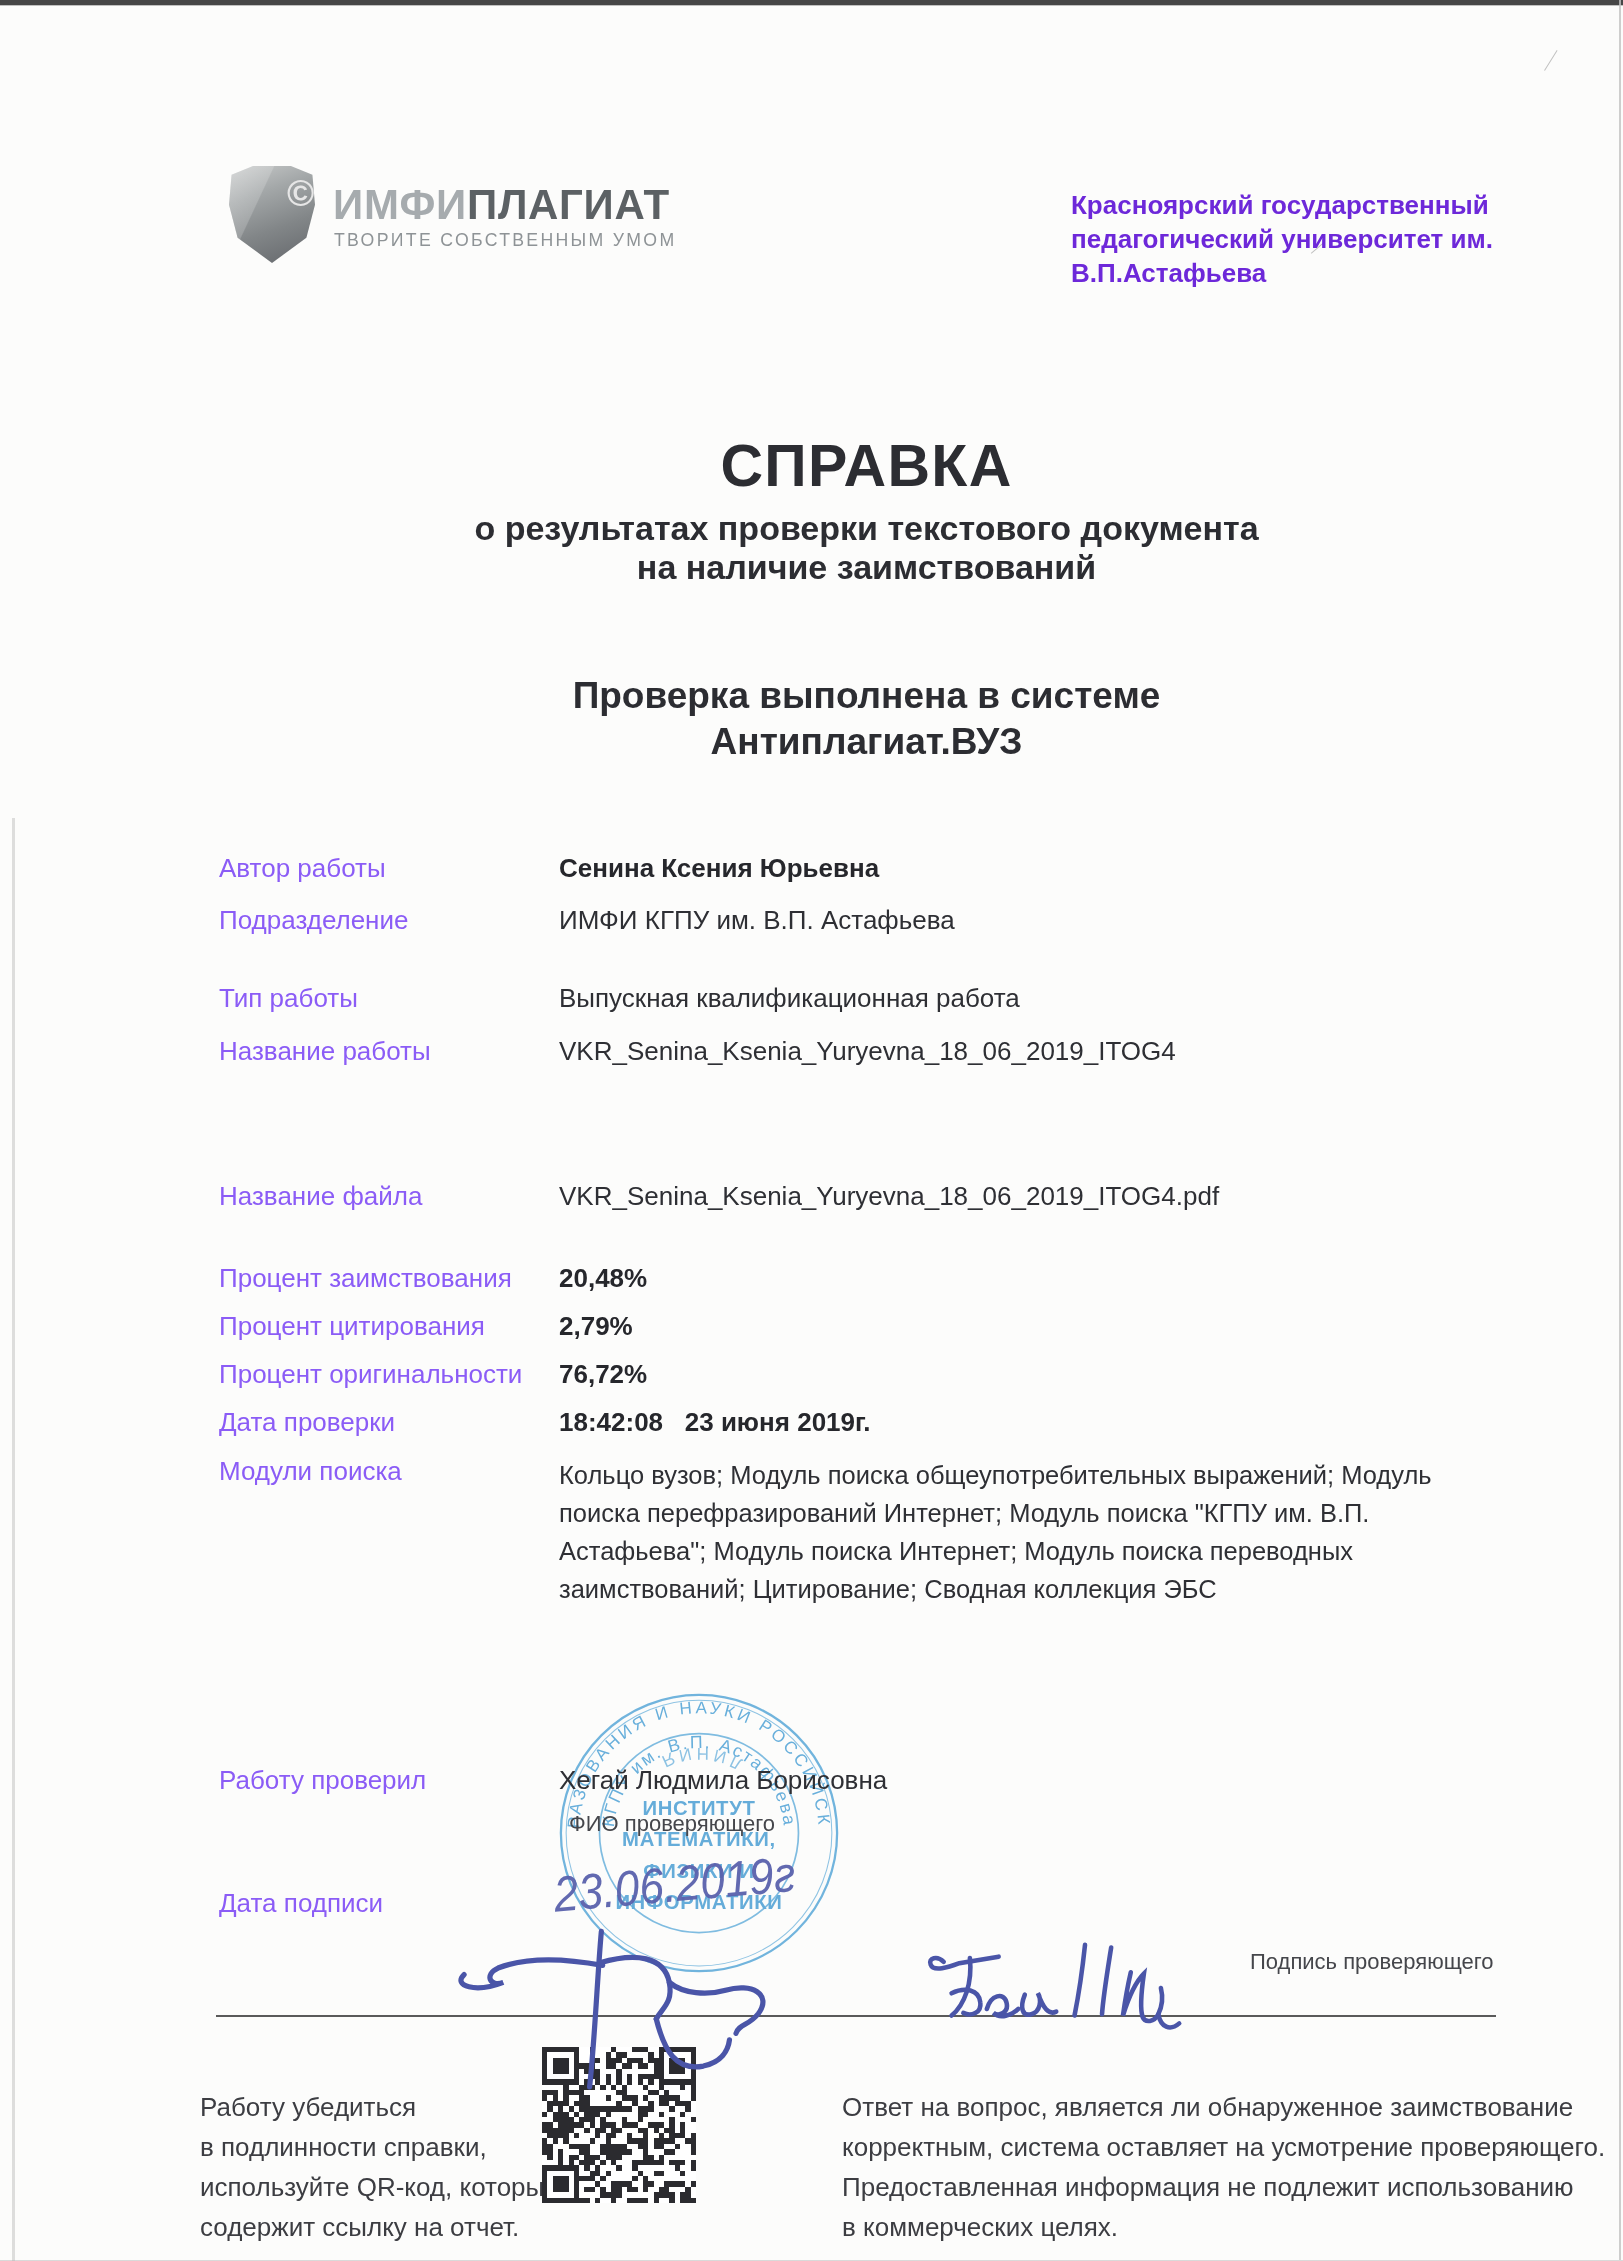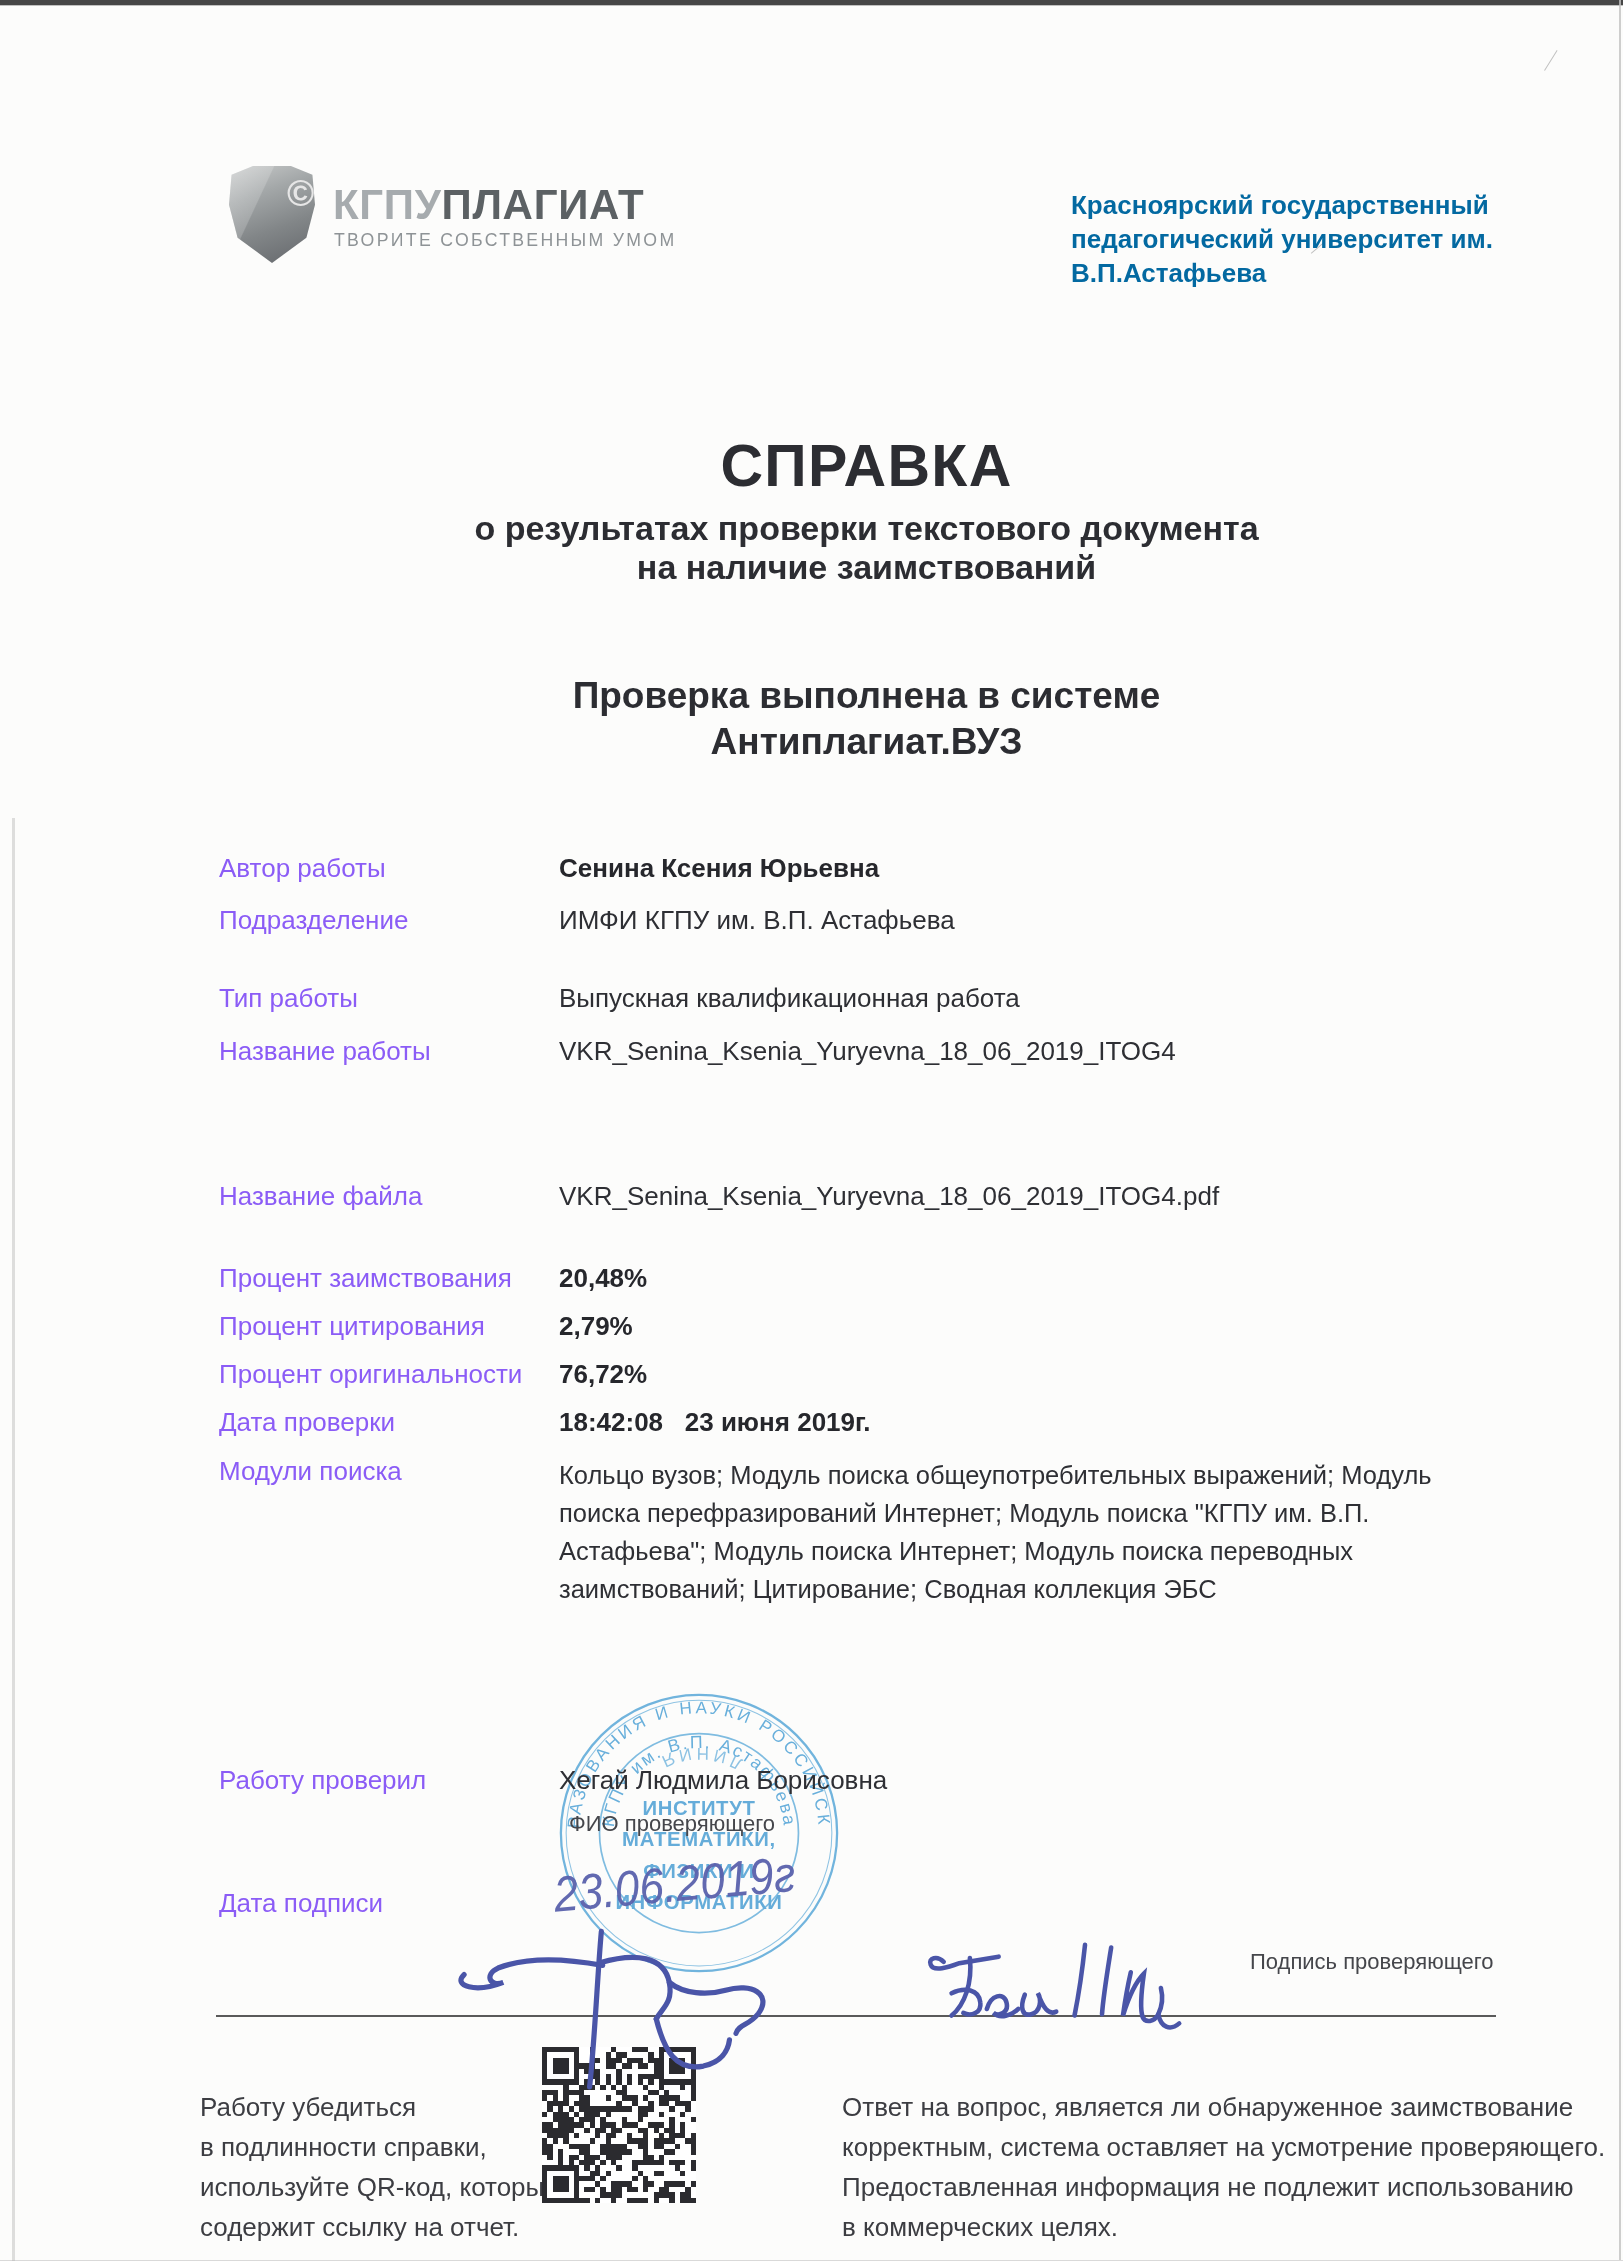--- a/index.html
+++ b/index.html
@@ -21,21 +21,21 @@
     background:linear-gradient(160deg,#c9cbcb 0%,#a3a7a8 30%,#828688 62%,#63666a 100%);
     clip-path:polygon(50% 100%,10% 74%,0% 40%,3% 9%,28% 0%,72% 0%,97% 9%,100% 40%,90% 74%);}
   .shield .facet{position:absolute;left:0;top:0;width:100%;height:100%;
     background:linear-gradient(115deg,rgba(255,255,255,.28) 0%,rgba(255,255,255,.18) 34%,rgba(0,0,0,0) 35%);}
   .copy{position:absolute;left:287px;top:175px;font-size:37px;color:#e6e6e6;font-weight:bold;line-height:1;}
   .brand{position:absolute;left:333px;top:184px;font-size:42px;font-weight:700;letter-spacing:0.7px;line-height:1;white-space:nowrap;}
   .brand .lt{color:#a6abae;}
   .brand .dk{color:#5c6164;}
   .tagline{position:absolute;left:334px;top:230px;font-size:17.7px;letter-spacing:2.3px;color:#8e9396;white-space:nowrap;}
   
-  .uni{position:absolute;left:1071px;top:188px;font-size:26px;font-weight:700;color:#0369a1;line-height:34px;white-space:nowrap;}
+  .uni{position:absolute;left:1071px;top:188px;font-size:26px;font-weight:700;color:#6d28d9;line-height:34px;white-space:nowrap;}
   
   .center-col{position:absolute;left:222px;width:1289px;text-align:center;color:#2c2d32;}
   .t-main{top:432px;font-size:59px;font-weight:700;letter-spacing:1.3px;}
   .t-sub{top:509px;font-size:34px;font-weight:700;line-height:39px;}
   .t-sys{top:673px;font-size:37px;font-weight:700;line-height:46px;}
   
   .lbl{position:absolute;left:219px;font-size:26px;color:#8b5cf6;white-space:nowrap;}
   .val{position:absolute;left:559px;font-size:26px;color:#2e2f34;white-space:pre-wrap;}
   .b{font-weight:700;color:#26272c;}
   .modules{width:936px;line-height:38px;font-size:25.5px;}
@@ -67,21 +67,21 @@
   <div class="edge-right"></div>
   <div class="edge-bottom"></div>
   <div class="streak-left"></div>
   <div class="scratch" style="left:1539px;top:60px;transform:rotate(-58deg);"></div>
   <div class="scratch" style="left:1309px;top:247px;transform:rotate(-40deg);width:18.3px;"></div>
 
   <div class="shield">
       <div class="facet"></div>
     </div>
   <div class="copy">©</div>
-  <div class="brand"><span class="lt">КГПУ</span><span class="dk">ПЛАГИАТ</span></div>
+  <div class="brand"><span class="lt">ИМФИ</span><span class="dk">ПЛАГИАТ</span></div>
   <div class="tagline">ТВОРИТЕ СОБСТВЕННЫМ УМОМ</div>
 
   <div class="uni">
     <div>Красноярский государственный</div>
     <div>педагогический университет им.</div>
     <div>В.П.Астафьева</div>
   </div>
 
   <div class="center-col t-main">СПРАВКА</div>
   <div class="center-col t-sub">

